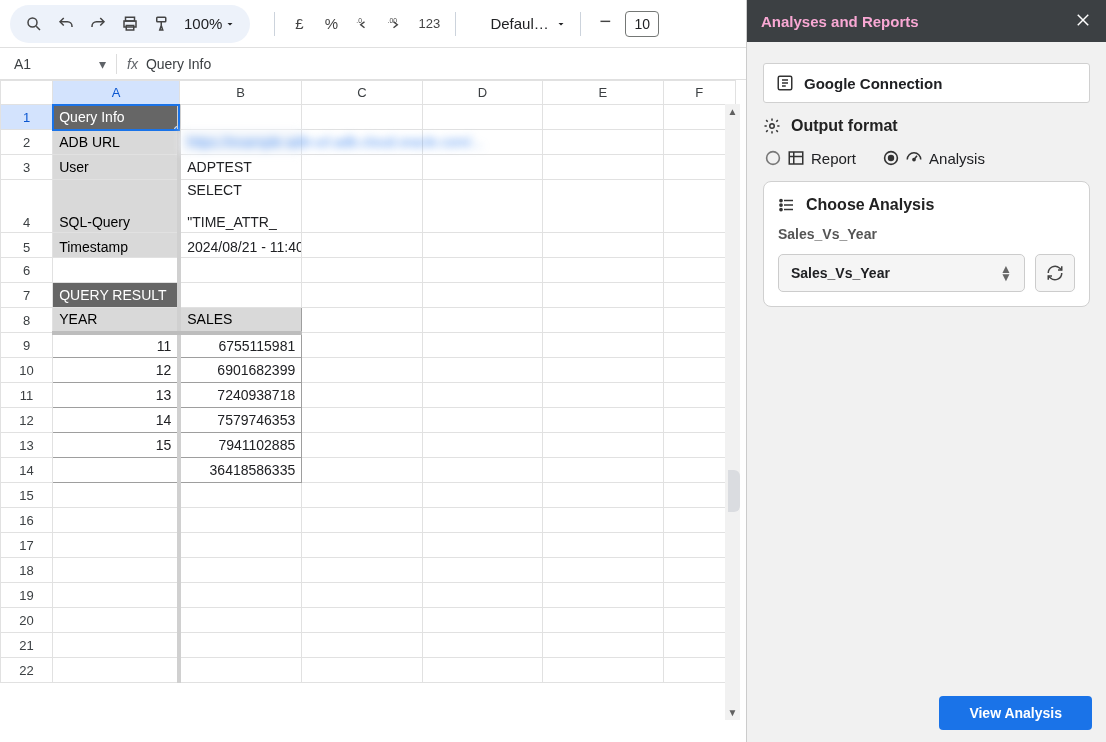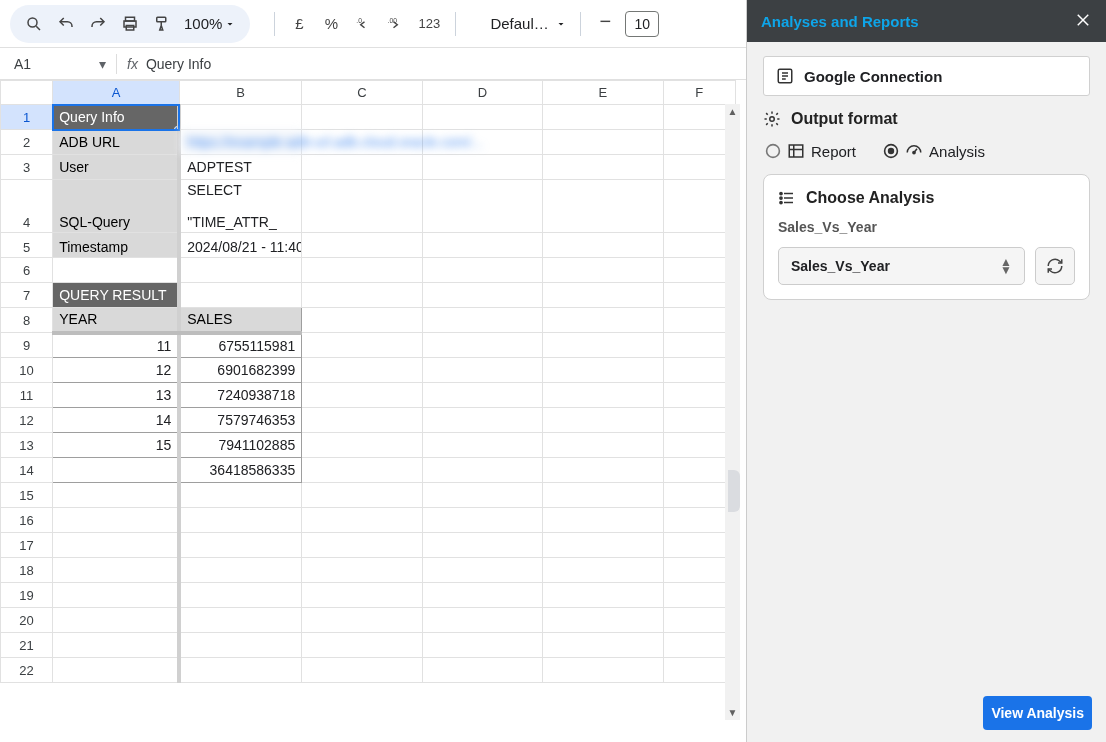--- a/index.html
+++ b/index.html
@@ -213,21 +213,21 @@
     right: 0;
     width: 360px;
     height: 742px;
     background: #f1f1f1;
     border-left: 1px solid #ccc;
     display: flex;
     flex-direction: column;
   }
   .panel-header {
     background: #3c4043;
-    color: #0ea5e9;
+    color: #f9a8d4;
     height: 42px;
     display: flex;
     align-items: center;
     justify-content: space-between;
     padding: 0 14px;
     font-size: 15px;
     font-weight: 600;
   }
   .panel-body {
     padding: 14px 16px;
@@ -240,20 +240,21 @@
     background:#fff;
     border:1px solid #d0d0d0;
     border-radius:3px;
     height:40px;
     display:flex;
     align-items:center;
     gap:10px;
     padding:0 12px;
     font-size:15px;
     font-weight:600;
+    margin-top:7px;
   }
   .section-title {
     display:flex;
     align-items:center;
     gap:10px;
     font-size:16px;
     font-weight:700;
     color:#222;
   }
   .radio-row {
@@ -299,21 +300,21 @@
     color:#444;
   }
   .view-btn {
     position:absolute;
     bottom:12px;
     right:14px;
     background:#1a73e8;
     color:#fff;
     border:none;
     border-radius:4px;
-    padding:9px 8px;
+    padding:9px 30px;
     font-size:14px;
     font-weight:600;
     cursor:pointer;
   }
   .close-x { cursor:pointer; color:#fff; }
 </style>
 </head>
 <body>
 
 <div class="toolbar">

